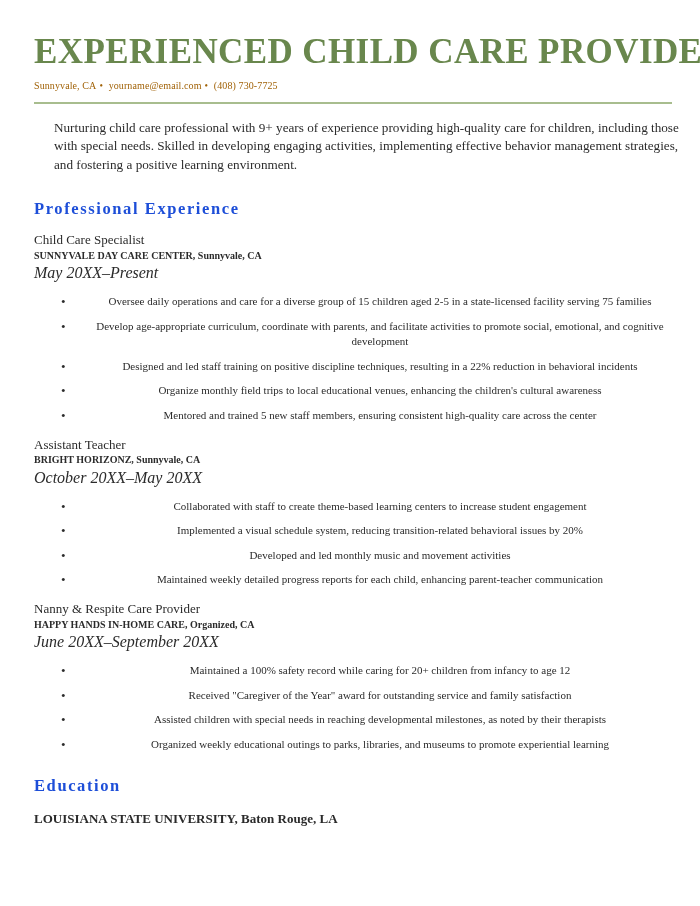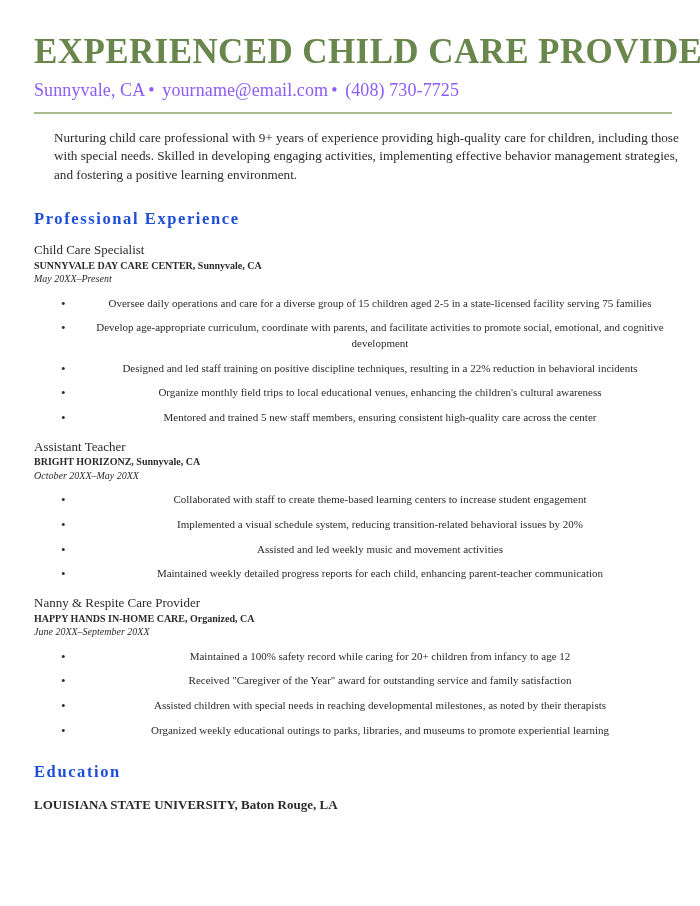--- a/index.html
+++ b/index.html
@@ -28,22 +28,22 @@
     font-family: "Liberation Serif", "DejaVu Serif", serif;
     font-size: 35px;
     font-weight: bold;
     color: #69874d;
     letter-spacing: 0.4px;
     line-height: 1.05;
     margin: 8px 0 0 0;
     white-space: nowrap;
   }
   .contact-line {
-    font-size: 18px;
-    color: #8b5cf6;
+    font-size: 10px;
+    color: #a16207;
     margin-top: 9px;
     letter-spacing: 0.1px;
   }
   .contact-sep { padding: 0 3px; }
 
   .rule {
     height: 0;
     border-top: 2px solid #a8bd8e;
     margin: 11px 0 0 0;
     width: 638px;
@@ -72,21 +72,21 @@
   .job-title {
     font-size: 13px;
     line-height: 1.3;
   }
   .job-company {
     font-size: 10px;
     font-weight: bold;
     line-height: 1.35;
   }
   .job-dates {
-    font-size: 10px;
+    font-size: 16px;
     font-style: italic;
     line-height: 1.35;
   }
 
   ul.bullets {
     list-style: none;
     margin: 10px 0 0 0;
     padding: 0;
   }
   ul.bullets li {
@@ -148,21 +148,21 @@
     </ul>
   </div>
 
   <div class="job">
     <div class="job-title">Assistant Teacher</div>
     <div class="job-company">BRIGHT HORIZONZ, Sunnyvale, CA</div>
     <div class="job-dates">October 20XX–May 20XX</div>
     <ul class="bullets">
       <li>Collaborated with staff to create theme-based learning centers to increase student engagement</li>
       <li>Implemented a visual schedule system, reducing transition-related behavioral issues by 20%</li>
-      <li>Assisted and led weekly music and movement activities</li>
+      <li>Developed and led monthly music and movement activities</li>
       <li>Maintained weekly detailed progress reports for each child, enhancing parent-teacher communication</li>
     </ul>
   </div>
 
   <div class="job">
     <div class="job-title">Nanny &amp; Respite Care Provider</div>
     <div class="job-company">HAPPY HANDS IN-HOME CARE, Organized, CA</div>
     <div class="job-dates">June 20XX–September 20XX</div>
     <ul class="bullets">
       <li>Maintained a 100% safety record while caring for 20+ children from infancy to age 12</li>

